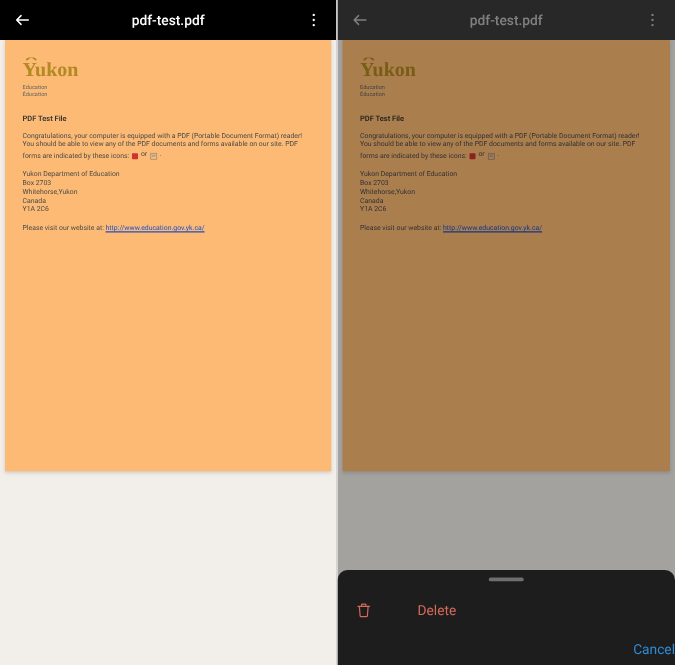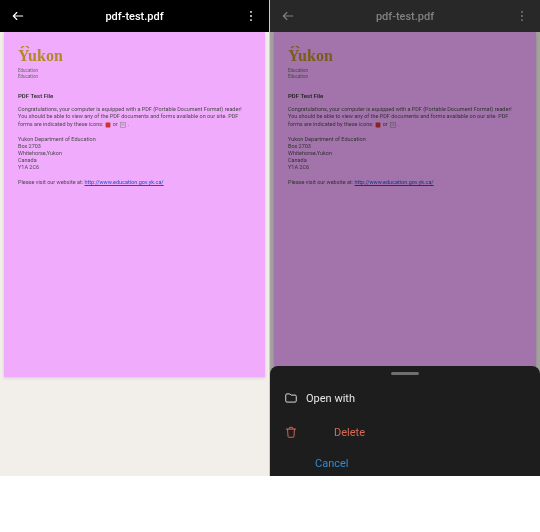--- a/index.html
+++ b/index.html
@@ -1,29 +1,29 @@
 <!DOCTYPE html>
 <html><head>
 <meta charset="utf-8">
 <style>
   * { box-sizing: border-box; margin: 0; padding: 0; }
   html, body { width: 540px; height: 532px; font-family: -apple-system, BlinkMacSystemFont, "Segoe UI", Roboto, sans-serif; background: #fff; }
   body { display: flex; }
-  .pane { width: 270px; height: 476px; position: relative; overflow: hidden; }
+  .pane { width: 270px; height: 532px; position: relative; overflow: hidden; }
   .pane-left { background: #f2efeb; border-right: 1px solid #ccc; }
   .pane-right { background: #f2efeb; }
 
   
   .appbar { height: 32px; background: #000; color: #fff; display: flex; align-items: center; padding: 0 8px; }
   .appbar .back { width: 20px; height: 20px; display: flex; align-items: center; justify-content: center; }
   .appbar .title { flex: 1; text-align: center; font-size: 11px; font-weight: 500; }
   .appbar .menu { width: 20px; height: 20px; display: flex; align-items: center; justify-content: center; }
 
   
-  .pdfpage { margin: 0 4px; background: #f0abfc; box-shadow: 0 1px 3px rgba(0,0,0,0.15); padding: 14px 14px 20px 14px; font-size: 5.5px; color: #4a4a4a; line-height: 1.35; height: 345px; }
+  .pdfpage { margin: 0 4px; background: #fdba74; box-shadow: 0 1px 3px rgba(0,0,0,0.15); padding: 14px 14px 20px 14px; font-size: 5.5px; color: #4a4a4a; line-height: 1.35; height: 345px; }
   .logo { margin-bottom: 4px; }
   .logo svg { display: block; }
   .edu { font-size: 4.5px; color: #666; line-height: 1.1; margin-top: 1px; }
   .ptitle { font-size: 6px; font-weight: 600; color: #333; margin: 12px 0 6px; }
   .para { margin: 4px 0; }
   .addr { margin-top: 8px; line-height: 1.25; }
   .addr div { white-space: nowrap; }
   .visit { margin-top: 8px; }
   .link { color: #1a4fc7; text-decoration: underline; }
   .iconset { display:inline-flex; align-items:center; gap:2px; vertical-align:middle; }
@@ -31,21 +31,21 @@
   
   .dim { position: absolute; inset: 0; background: rgba(0,0,0,0.32); pointer-events: none; }
 
   
   .sheet { position: absolute; left: 0; right: 0; bottom: 0; background: #1d1d1d; color: #e6e6e6; border-top-left-radius: 8px; border-top-right-radius: 8px; padding-top: 6px; }
   .handle { width: 28px; height: 3px; background: #6f6f6f; border-radius: 2px; margin: 0 auto 6px; }
   .sheet-item { display: flex; align-items: center; height: 34px; padding: 0 14px; font-size: 11px; }
   .sheet-item .icn { width: 22px; display:flex; align-items:center; justify-content:flex-start; }
   .sheet-item.delete { color: #d66a5a; gap: 28px; }
   .sheet-item.delete svg path, .sheet-item.delete svg rect, .sheet-item.delete svg line { stroke: #d66a5a; }
-  .sheet-cancel { text-align: left; color: #2e8bd6; font-size: 11px; padding: 8px 0 6px; margin-left: 45px; }
+  .sheet-cancel { text-align: right; color: #2e8bd6; font-size: 11px; padding: 8px 0 6px; margin-left: 45px; }
 
   
   .pane-right .appbar { background: #3c3c3c; color: #bdbdbd; }
 
 </style>
 </head>
 <body>
 
 <div class="pane pane-left">
   <div class="appbar">
@@ -158,28 +158,20 @@
     <div class="visit">
       <span>Please visit our website at:  </span><a class="link">http://www.education.gov.yk.ca/</a>
     </div>
   </div>
 
   <div class="dim"></div>
 
   <div class="sheet">
     <div class="handle"></div>
 
-    <div class="sheet-item">
-      <span class="icn">
-        <svg width="14" height="14" viewBox="0 0 24 24">
-            <path d="M3 7a2 2 0 0 1 2-2h5l2 2h7a2 2 0 0 1 2 2v8a2 2 0 0 1-2 2H5a2 2 0 0 1-2-2V7z" fill="none" stroke="#e6e6e6" stroke-width="1.6"></path>
-          </svg>
-      </span>
-      <span>Open with</span>
-    </div>
 
 
     <div class="sheet-item delete">
       <span class="icn">
         <svg width="14" height="14" viewBox="0 0 24 24">
             <path d="M4 7h16M9 7V5a1 1 0 0 1 1-1h4a1 1 0 0 1 1 1v2M6 7l1 13a1 1 0 0 0 1 1h8a1 1 0 0 0 1-1l1-13" fill="none" stroke="#d66a5a" stroke-width="1.6" stroke-linecap="round"></path>
           </svg>
       </span>
       <span>Delete</span>
     </div>

